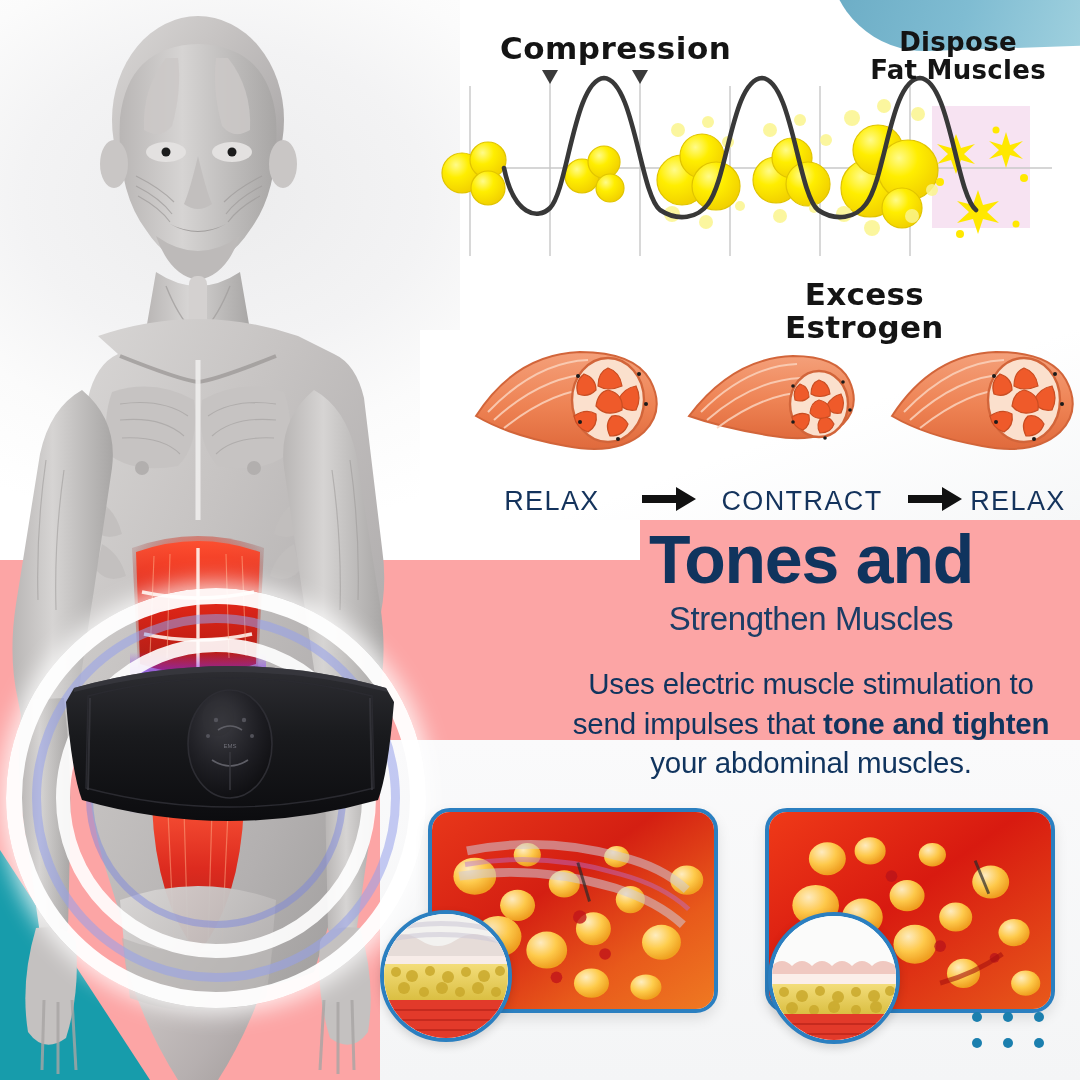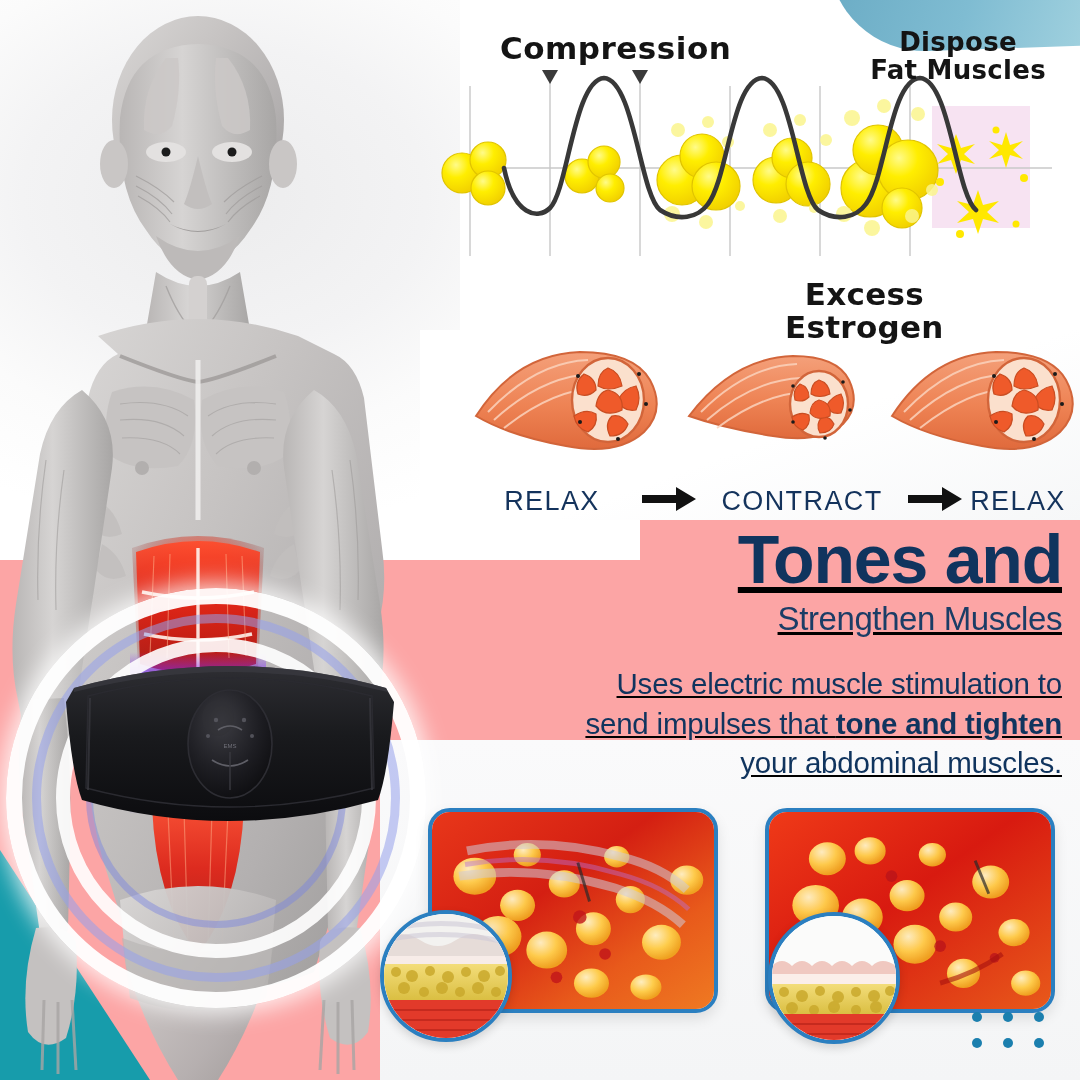--- a/index.html
+++ b/index.html
@@ -70,21 +70,21 @@
   .fiber { position:absolute; top:0; }
   .fiber-labels { position:absolute; left:468px; top:458px; width:600px; height:42px;
     display:flex; align-items:flex-start;margin-top:28px; }
   .fib-label {
     color:#14335c; font-size:27px; letter-spacing:1.4px;
     font-family:"Liberation Sans", sans-serif; text-align:center; flex:0 0 auto;
   }
   .arrow-ico { flex:0 0 auto; width:66px; display:flex; justify-content:center; align-items:center; }
 
   
-  .copy { position:absolute; left:560px; right:18px; top:525px; text-align:right;text-decoration:underline; }
+  .copy { position:absolute; left:560px; right:18px; top:525px; text-align:center; }
   .h1 {
     color:#10345e; font-size:68px; font-weight:700; letter-spacing:-1.2px;
     line-height:1.02; font-family:"Liberation Sans", sans-serif;
   }
   .h2 {
     color:#1b3d66; font-size:33px; font-weight:400; letter-spacing:-.4px;
     line-height:1.18; margin-top:6px; font-family:"Liberation Sans", sans-serif;
   }
   .body-copy {
     color:#10345e; font-size:29.5px; line-height:1.33; margin-top:25px;

